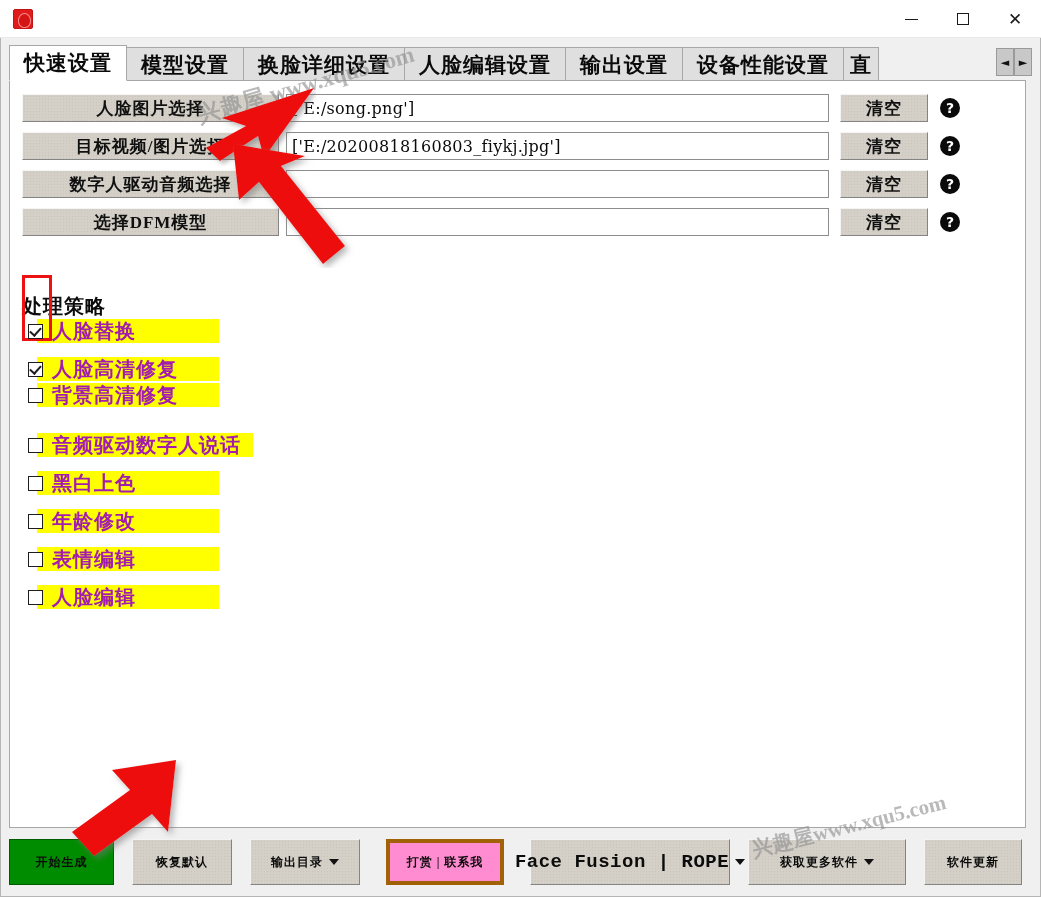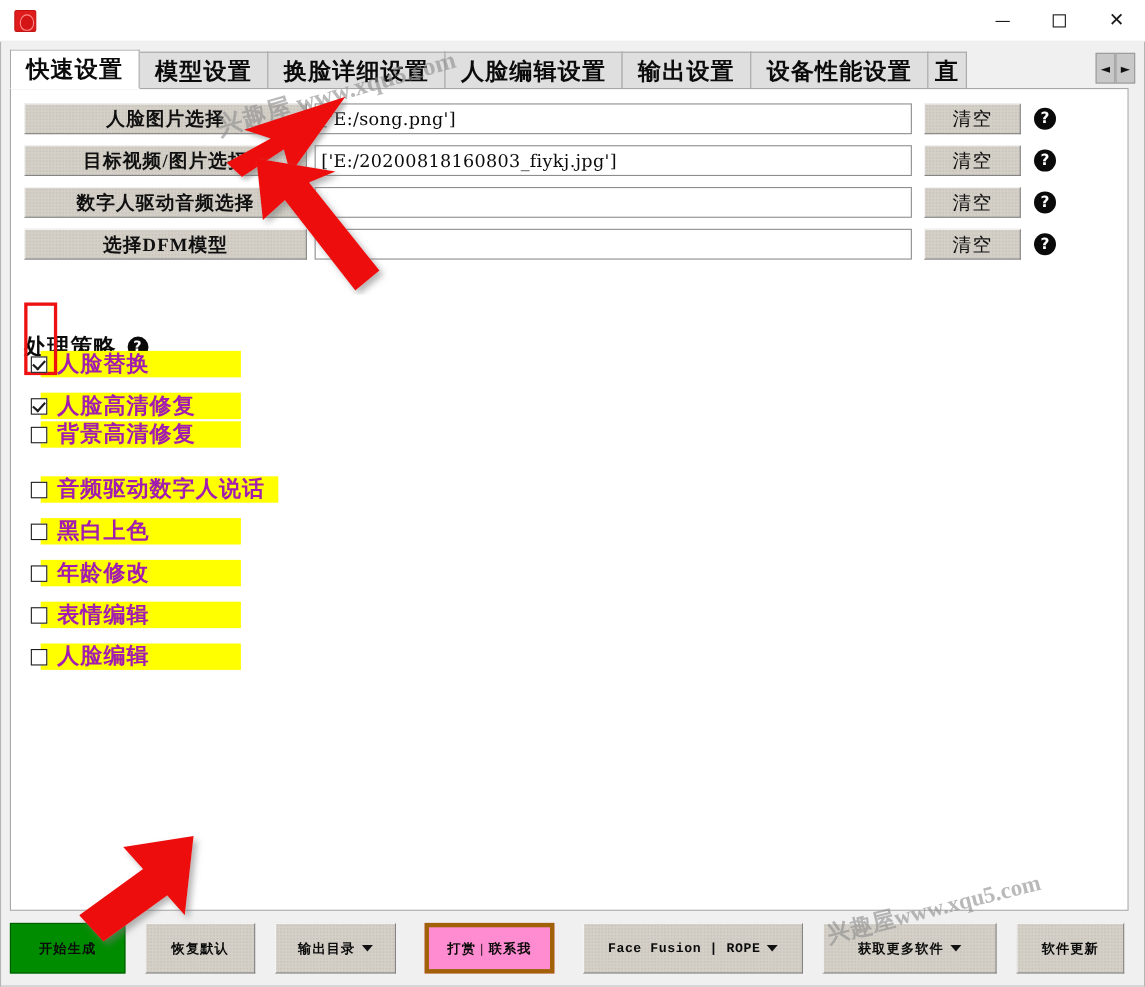--- a/index.html
+++ b/index.html
@@ -190,21 +190,21 @@
     margin-left: 11px;
     background: #d4d0c8;
     background-image: radial-gradient(#c9c5bd 0.6px, transparent 0.6px);
     background-size: 3px 3px;
     border: 1px solid #848484;
     border-top-color: #f4f4f4;
     border-left-color: #f4f4f4;
     display: flex; align-items: center; justify-content: center;
     font-family: "Liberation Serif", "DejaVu Serif", serif;
     font-size: 17px;
-    font-weight: 400;
+    font-weight: 700;
     color: #101010;
     letter-spacing: 1px;
     cursor: default;
   }
   .help-dot {
     width: 20px; height: 20px;
     margin-left: 12px;
     border-radius: 50%;
     background: #0a0a0a;
     color: #ffffff;
@@ -318,21 +318,21 @@
   .tb-btn .caret {
     display: inline-block;
     margin-left: 6px;
     width: 0; height: 0;
     border-left: 5px solid transparent;
     border-right: 5px solid transparent;
     border-top: 6px solid #111;
   }
   .tb-btn.mono {
     font-family: "Liberation Mono", "DejaVu Sans Mono", monospace;
-    font-size: 12px;
+    font-size: 19px;
     letter-spacing: 0.5px;
   }
   .spacer-sm { width: 18px; flex: none; }
   .spacer-md { width: 26px; flex: none; }
 
   
   .anno { position: absolute; pointer-events: none; }
   .wm {
     position: absolute;
     font-family: "Liberation Serif", "DejaVu Serif", serif;
@@ -424,21 +424,21 @@
         <div class="help-dot">?</div>
       </div>
 
       <div class="file-row" style="top:127px;">
         <div class="pick-btn">选择DFM模型</div>
         <div class="path-field"></div>
         <div class="clear-btn">清空</div>
         <div class="help-dot">?</div>
       </div>
 
-      <div class="strategy-head" style="top:221px;">
+      <div class="strategy-head" style="top:212px;flex-direction:column;">
         <span>处理策略</span>
         <span class="help-dot">?</span>
       </div>
 
       <div class="cbrow" style="top:238px;">
         <span class="strip" style="width:182px;"></span>
         <span class="cbox checked"></span>
         <span class="cb-label">人脸替换</span>
       </div>
 

